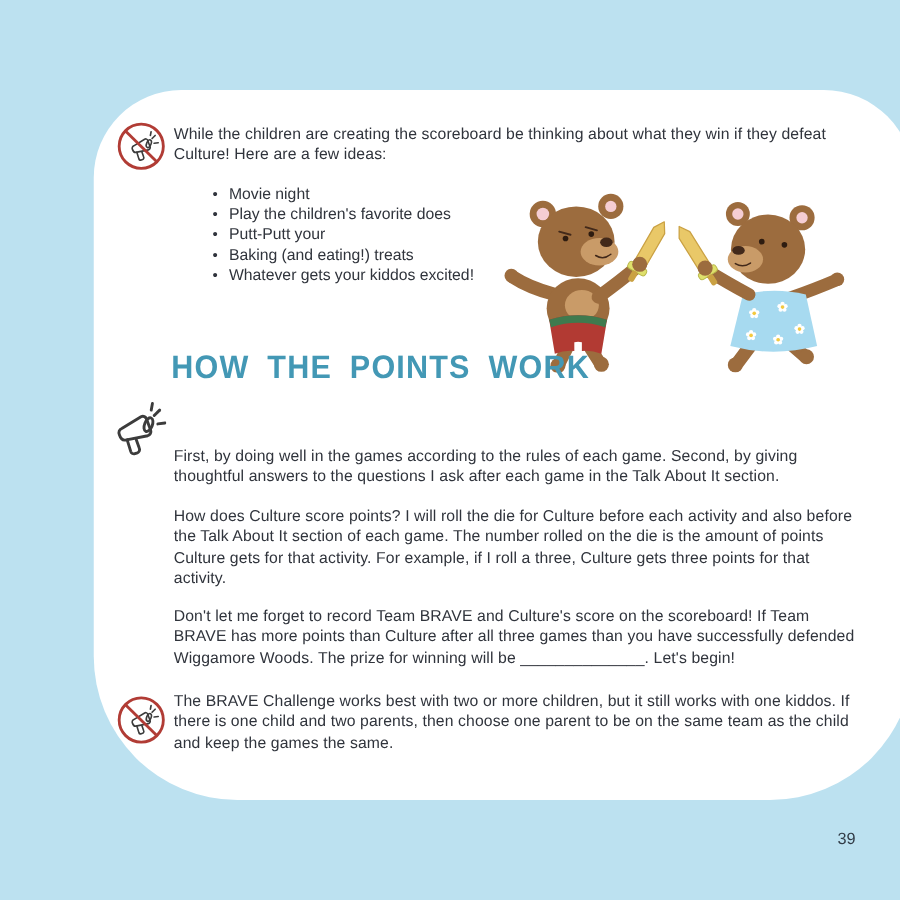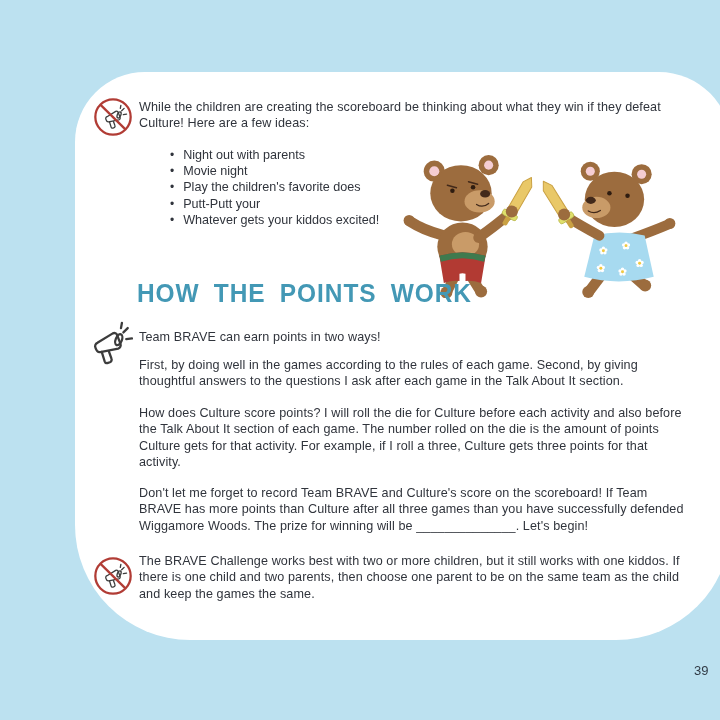--- a/index.html
+++ b/index.html
@@ -71,30 +71,30 @@
     <svg viewBox="0 0 48 48" width="42" height="42">
       <use href="#megaphone-art" transform="translate(8.5,9.5) scale(0.62)"></use>
       <circle cx="24" cy="24" r="20.2" fill="none" stroke="#b13c35" stroke-width="2.6"></circle>
       <line x1="9.8" y1="10.2" x2="38.2" y2="38.2" stroke="#b13c35" stroke-width="2.6"></line>
     </svg>
   </div>
   <div class="abs body-text" style="left:64px;top:27px;width:537px">While the children are creating the scoreboard be thinking about what they win if they defeat Culture! Here are a few ideas:</div>
 
   <ul class="bullets abs" style="left:95px;top:75px">
     <li>
-        <span>Night out with parents</span>
-      </li>
-    <li>
         <span>Movie night</span>
       </li>
     <li>
         <span>Play the children's favorite does</span>
       </li>
     <li>
         <span>Putt-Putt your</span>
+      </li>
+    <li>
+        <span>Baking (and eating!) treats</span>
       </li>
     <li>
         <span>Whatever gets your kiddos excited!</span>
       </li>
   </ul>
 
   <div class="abs" style="left:328px;top:70px;width:282px;height:152px">
     <svg viewBox="0 0 560 310" width="282" height="156">
 
       <g>
@@ -162,32 +162,31 @@
     </svg>
   </div>
 
   <div class="abs section-heading" style="left:62px;top:206px">HOW THE POINTS WORK</div>
 
   <div class="abs" style="left:8px;top:246px;width:50px;height:50px">
     <svg viewBox="0 0 52 52" width="50" height="50">
       <use href="#megaphone-art" transform="translate(1,3)"></use>
     </svg>
   </div>
-  <div class="abs body-text" style="left:64px;top:257px;width:540px">Team BRAVE can earn points in two ways!</div>
 
   <div class="abs body-text" style="left:64px;top:285px;width:545px">First, by doing well in the games according to the rules of each game. Second, by giving thoughtful answers to the questions I ask after each game in the Talk About It section.</div>
 
   <div class="abs body-text" style="left:64px;top:333px;width:548px">How does Culture score points? I will roll the die for Culture before each activity and also before the Talk About It section of each game. The number rolled on the die is the amount of points Culture gets for that activity. For example, if I roll a three, Culture gets three points for that activity.</div>
 
   <div class="abs body-text" style="left:64px;top:413px;width:545px">Don't let me forget to record Team BRAVE and Culture's score on the scoreboard! If Team BRAVE has more points than Culture after all three games than you have successfully defended Wiggamore Woods. The prize for winning will be ______________.  Let's begin!</div>
 
   <div class="abs icon-box" style="left:17px;top:483px">
     <svg viewBox="0 0 48 48" width="42" height="42">
       <use href="#megaphone-art" transform="translate(8.5,9.5) scale(0.62)"></use>
       <circle cx="24" cy="24" r="20.2" fill="none" stroke="#b13c35" stroke-width="2.6"></circle>
       <line x1="9.8" y1="10.2" x2="38.2" y2="38.2" stroke="#b13c35" stroke-width="2.6"></line>
     </svg>
   </div>
   <div class="abs body-text" style="left:64px;top:481px;width:548px">The BRAVE Challenge works best with two or more children, but it still works with one kiddos. If there is one child and two parents, then choose one parent to be on the same team as the child and keep the games the same.</div>
 
 </div>
 
-<div class="abs page-number" style="position:absolute;left:694px;top:663px">39</div>
+<div class="abs page-number" style="position:absolute;left:670px;top:663px">39</div>
 
 </body></html>

